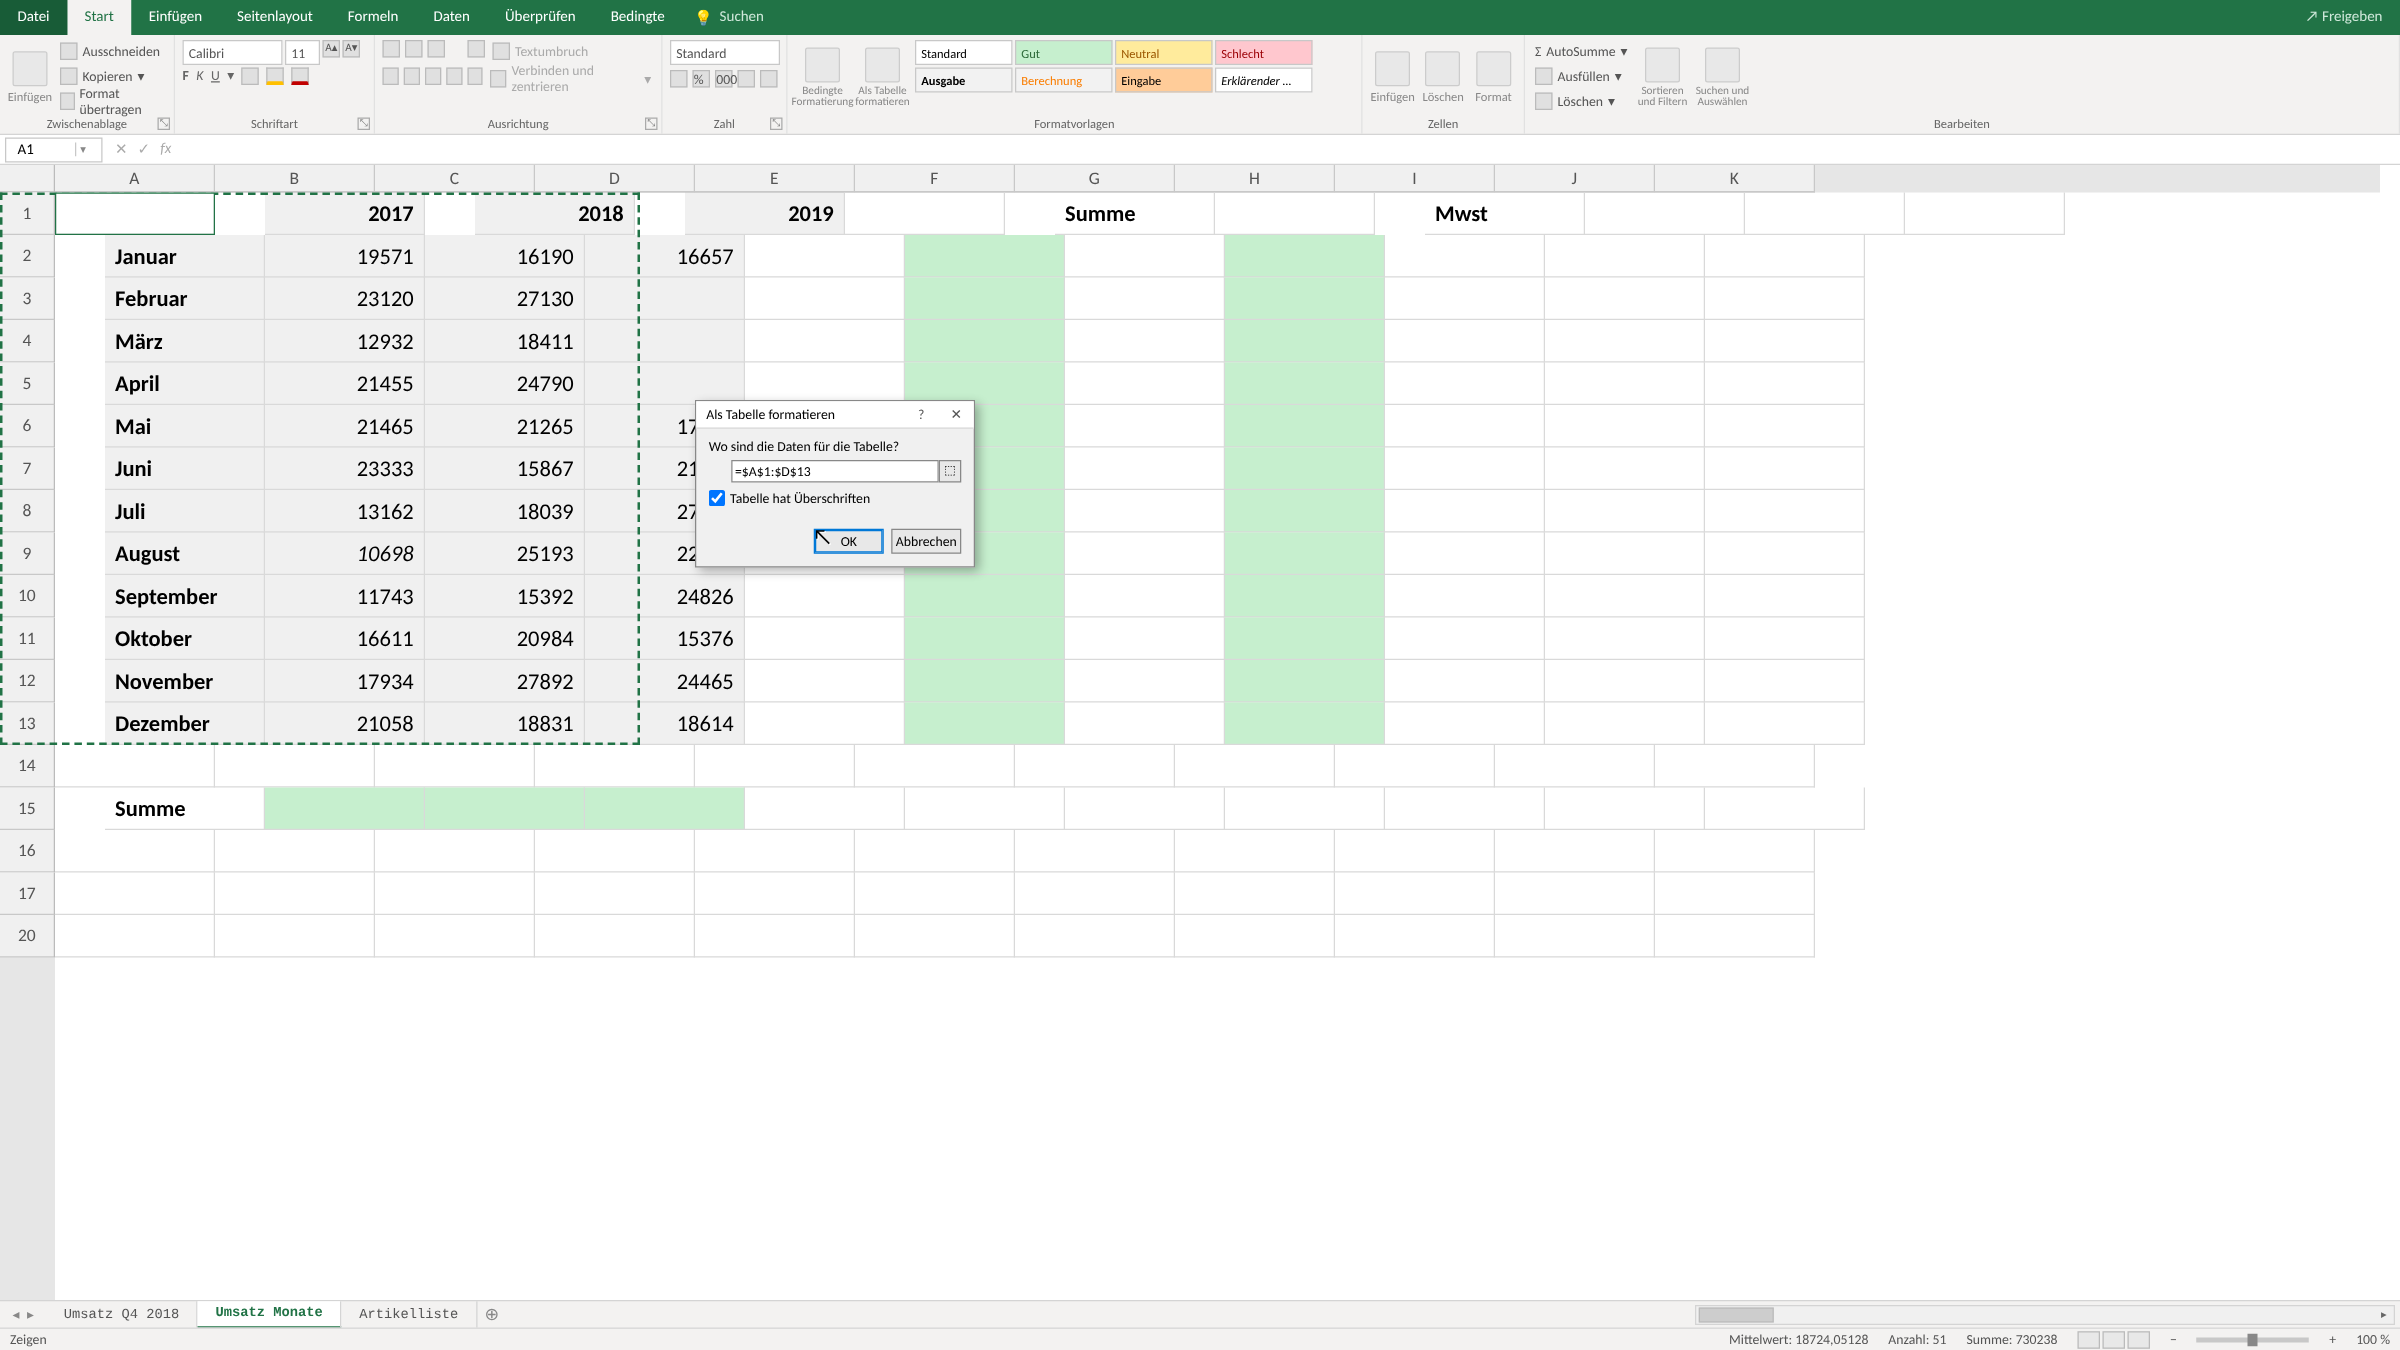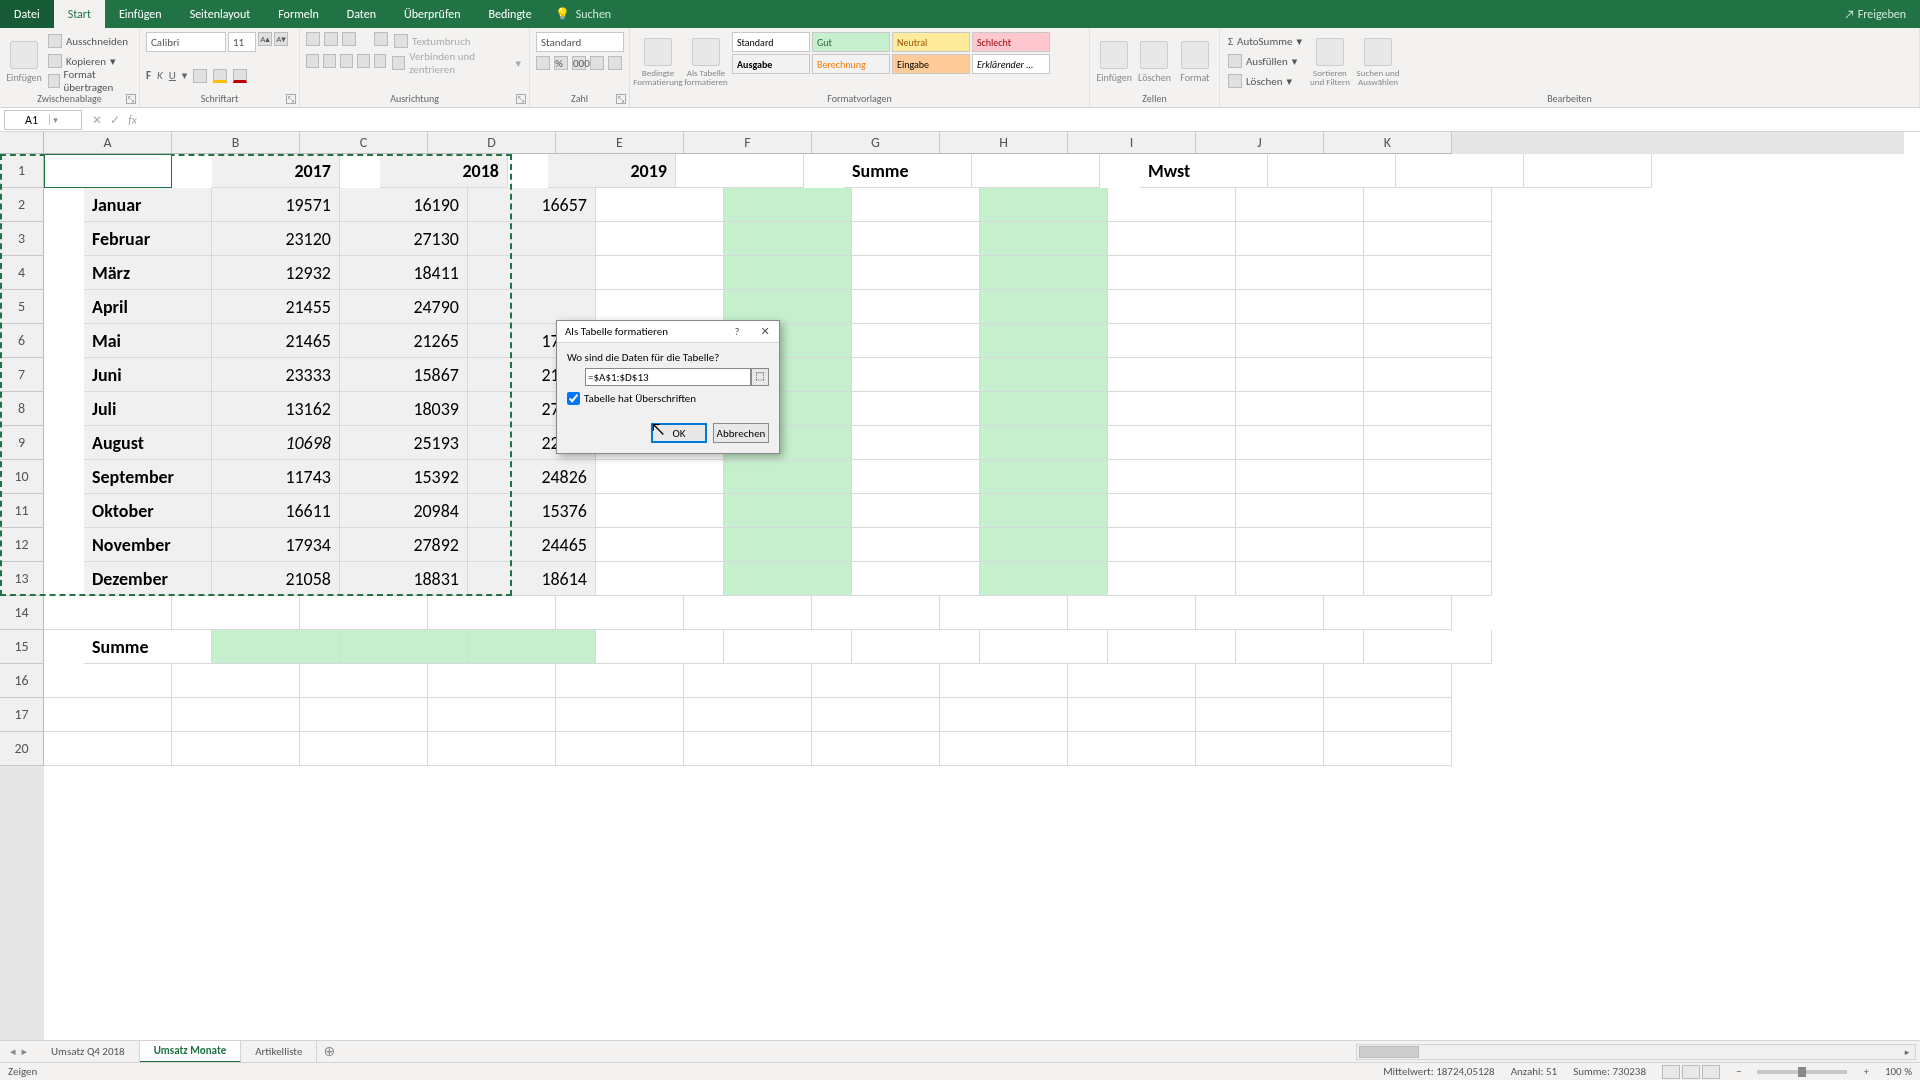--- a/index.html
+++ b/index.html
@@ -31,21 +31,21 @@
 .rb-style-cell.neutral { background: #ffeb9c; color: #9c5700; }
 .rb-style-cell.schlecht { background: #ffc7ce; color: #9c0006; }
 .rb-style-cell.ausgabe { background: #f2f2f2; font-weight: bold; }
 .rb-style-cell.berechnung { background: #f2f2f2; color: #fa7d00; }
 .rb-style-cell.eingabe { background: #ffcc99; }
 .rb-style-cell.erklar { background: #fff; font-style: italic; }
 .dlg-launcher { position:absolute; bottom:3px; right:3px; width:10px; height:10px; border:1px solid #aaa; font-size:8px; color:#777; text-align:center; line-height:8px;}
 
 
 .formula-bar { height: 24px; background: #fff; border-bottom: 1px solid #d4d4d4; display: flex; align-items: center; }
-.name-box { width: 78px; height: 20px; border: 1px solid #c8c8c8; margin-left: 4px; font-size: 12px; padding: 0 20px; display: flex; align-items: center; background: #fff; }
+.name-box { width: 78px; height: 20px; border: 1px solid #c8c8c8; margin-left: 4px; font-size: 12px; padding: 0 9px; display: flex; align-items: center; background: #fff; }
 .name-box-dd { width: 12px; border-left: 1px solid #c8c8c8; text-align:center; color:#888; font-size:9px; }
 .fb-btns { display: flex; gap: 8px; margin: 0 10px; color: #aaa; font-size: 12px; }
 .fb-input { flex: 1; height: 20px; font-size: 12px; padding: 0 4px; }
 
 
 .grid-wrap { position: absolute; top: 132px; left: 0; right: 0; bottom: 36px; overflow: hidden; background: #fff; }
 .col-headers { position: absolute; top: 0; left: 44px; right: 16px; height: 22px; display: flex; background: #e6e6e6; }
 .col-header { border-right: 1px solid #c8c8c8; border-bottom: 1px solid #bbb; display: flex; align-items: center; justify-content: center; font-size: 14px; color: #555; background: #f0f0f0; }
 .row-headers { position: absolute; top: 22px; left: 0; width: 44px; bottom: 0; background: #e6e6e6; }
 .row-header { height: 34px; border-bottom: 1px solid #c8c8c8; border-right: 1px solid #bbb; display: flex; align-items: center; justify-content: center; font-size: 14px; color: #555; background: #f0f0f0; }
@@ -72,21 +72,21 @@
 .dialog-input { flex: 1; height: 18px; border: 1px solid #888; background: #fff; font-size: 11px; padding: 0 2px; }
 .dialog-input-btn { width: 18px; height: 18px; border: 1px solid #888; background: #e8e8e8; font-size: 10px; text-align: center; }
 .dialog-check { display: flex; align-items: center; gap: 4px; margin: 6px 0; }
 .dialog-btns { display: flex; justify-content: flex-end; gap: 6px; padding: 4px 10px 10px 10px; }
 .dialog-btn { width: 56px; height: 20px; border: 1px solid #888; background: #e8e8e8; font-size: 11px; display: flex; align-items: center; justify-content: center; }
 .dialog-btn.primary { border: 1px solid #0078d7; box-shadow: 0 0 0 1px #0078d7 inset; }
 
 
 .sheet-bar { position: absolute; bottom: 18px; left: 0; right: 0; height: 22px; background: #f3f2f1; border-top: 1px solid #d4d4d4; display: flex; align-items: center; font-size: 11px; }
 .sheet-nav { display: flex; gap: 6px; padding: 0 10px; color: #888; }
-.sheet-tab { padding: 6px 14px; height: 22px; display: flex; align-items: center; border-right: 1px solid #d4d4d4; color: #555; }
+.sheet-tab { padding: 6px 14px; height: 22px; display: flex; align-items: center; border-right: 1px solid #d4d4d4; color: #555; font-family: Liberation Mono, monospace; }
 .sheet-tab.active { background: #fff; border-bottom: 2px solid #217346; color: #217346; font-weight: 600; }
 .sheet-add { width: 24px; text-align: center; color: #888; font-size: 14px; }
 .sheet-hscroll { margin-left: auto; width: 560px; height: 16px; background:#f0f0f0; border:1px solid #d4d4d4; position:relative; margin-right:4px; }
 .sheet-hscroll-thumb { position:absolute; left:2px; top:1px; width:60px; height:12px; background:#cdcdcd; border:1px solid #bbb;}
 .sheet-hscroll-arrow { position:absolute; top:0; width:16px; height:14px; font-size:9px; color:#666; display:flex; align-items:center; justify-content:center;}
 
 
 .status-bar { position: absolute; bottom: 0; left: 0; right: 0; height: 18px; background: #f3f2f1; border-top: 1px solid #d4d4d4; display: flex; align-items: center; font-size: 11px; color: #555; padding: 0 8px; gap: 16px; }
 .status-right { margin-left: auto; display: flex; gap: 16px; align-items: center; }
 .zoom-slider { width: 90px; height: 4px; background: #c8c8c8; position: relative; }
@@ -138,21 +138,21 @@
             <span>Format übertragen</span>
           </div>
       </div>
     </div>
     <div class="ribbon-group-label">Zwischenablage</div>
     <div class="dlg-launcher">⤡</div>
   </div>
 
   <div class="ribbon-group" style="width:160px">
     <div class="ribbon-group-body">
-      <div class="rb-col" style="gap:17px">
+      <div class="rb-col" style="gap:2px">
         <div style="display:flex;gap:2px">
           <div class="rb-combo" style="width:80px">Calibri</div>
           <div class="rb-combo" style="width:28px">11</div>
           <div class="rb-mini-icon" style="font-size:9px;text-align:center">A▴</div>
           <div class="rb-mini-icon" style="font-size:9px;text-align:center">A▾</div>
         </div>
         <div style="display:flex;gap:6px;font-size:11px;color:#666">
           <span style="font-weight:bold">F</span>
           <span style="font-style:italic">K</span>
           <span style="text-decoration:underline">U</span>

